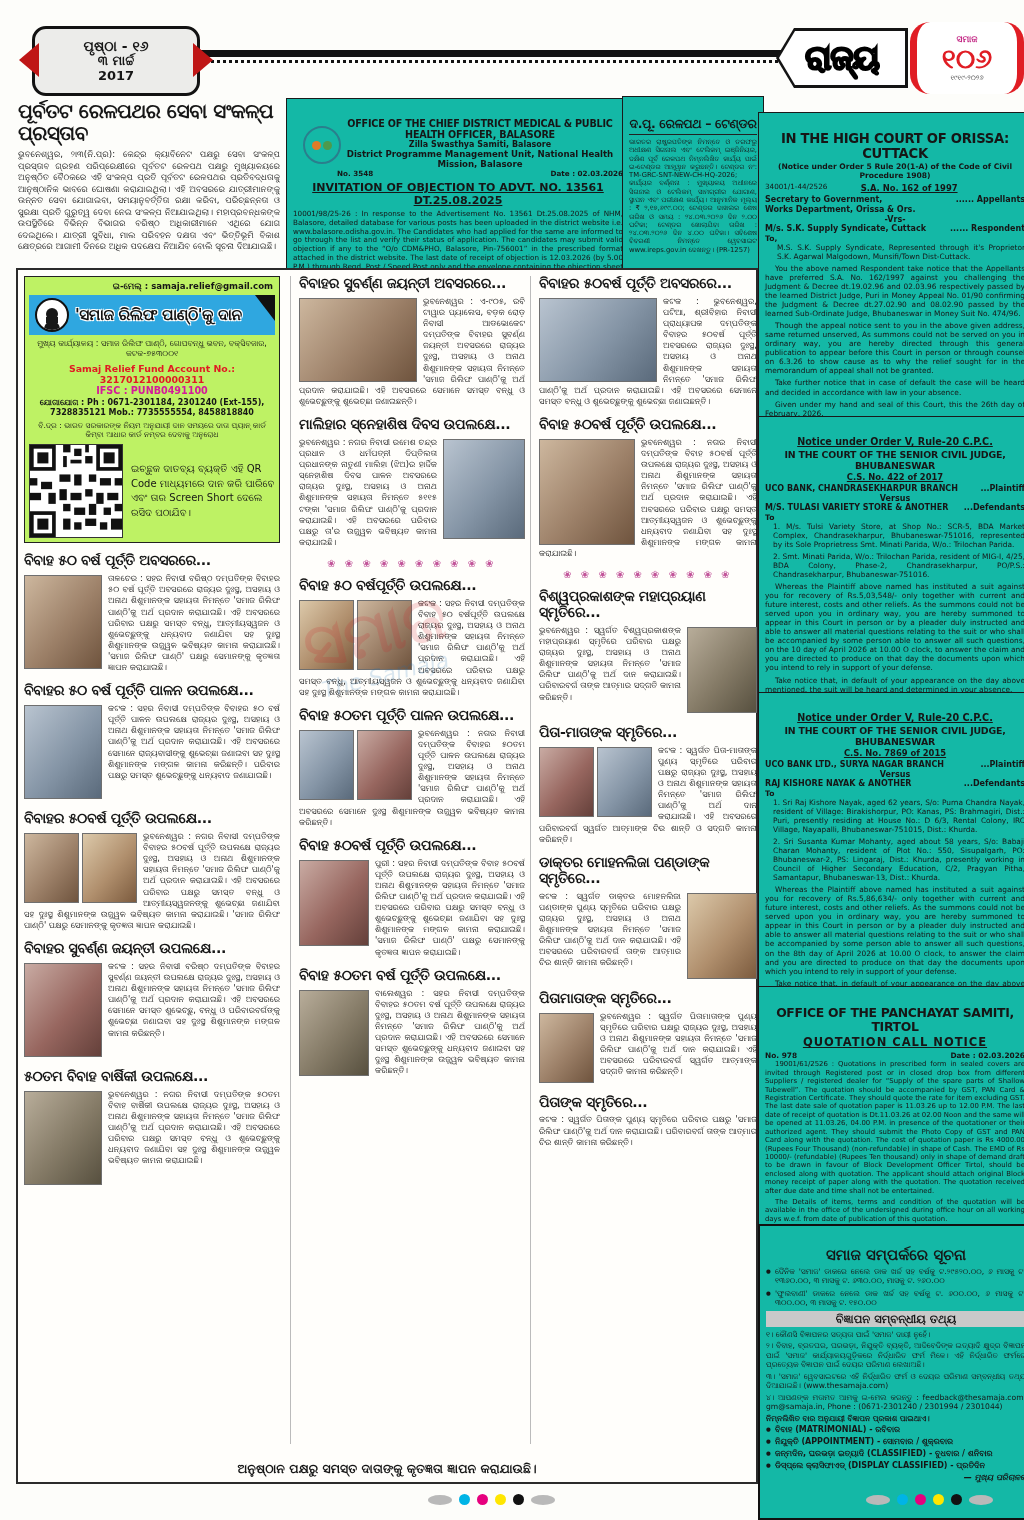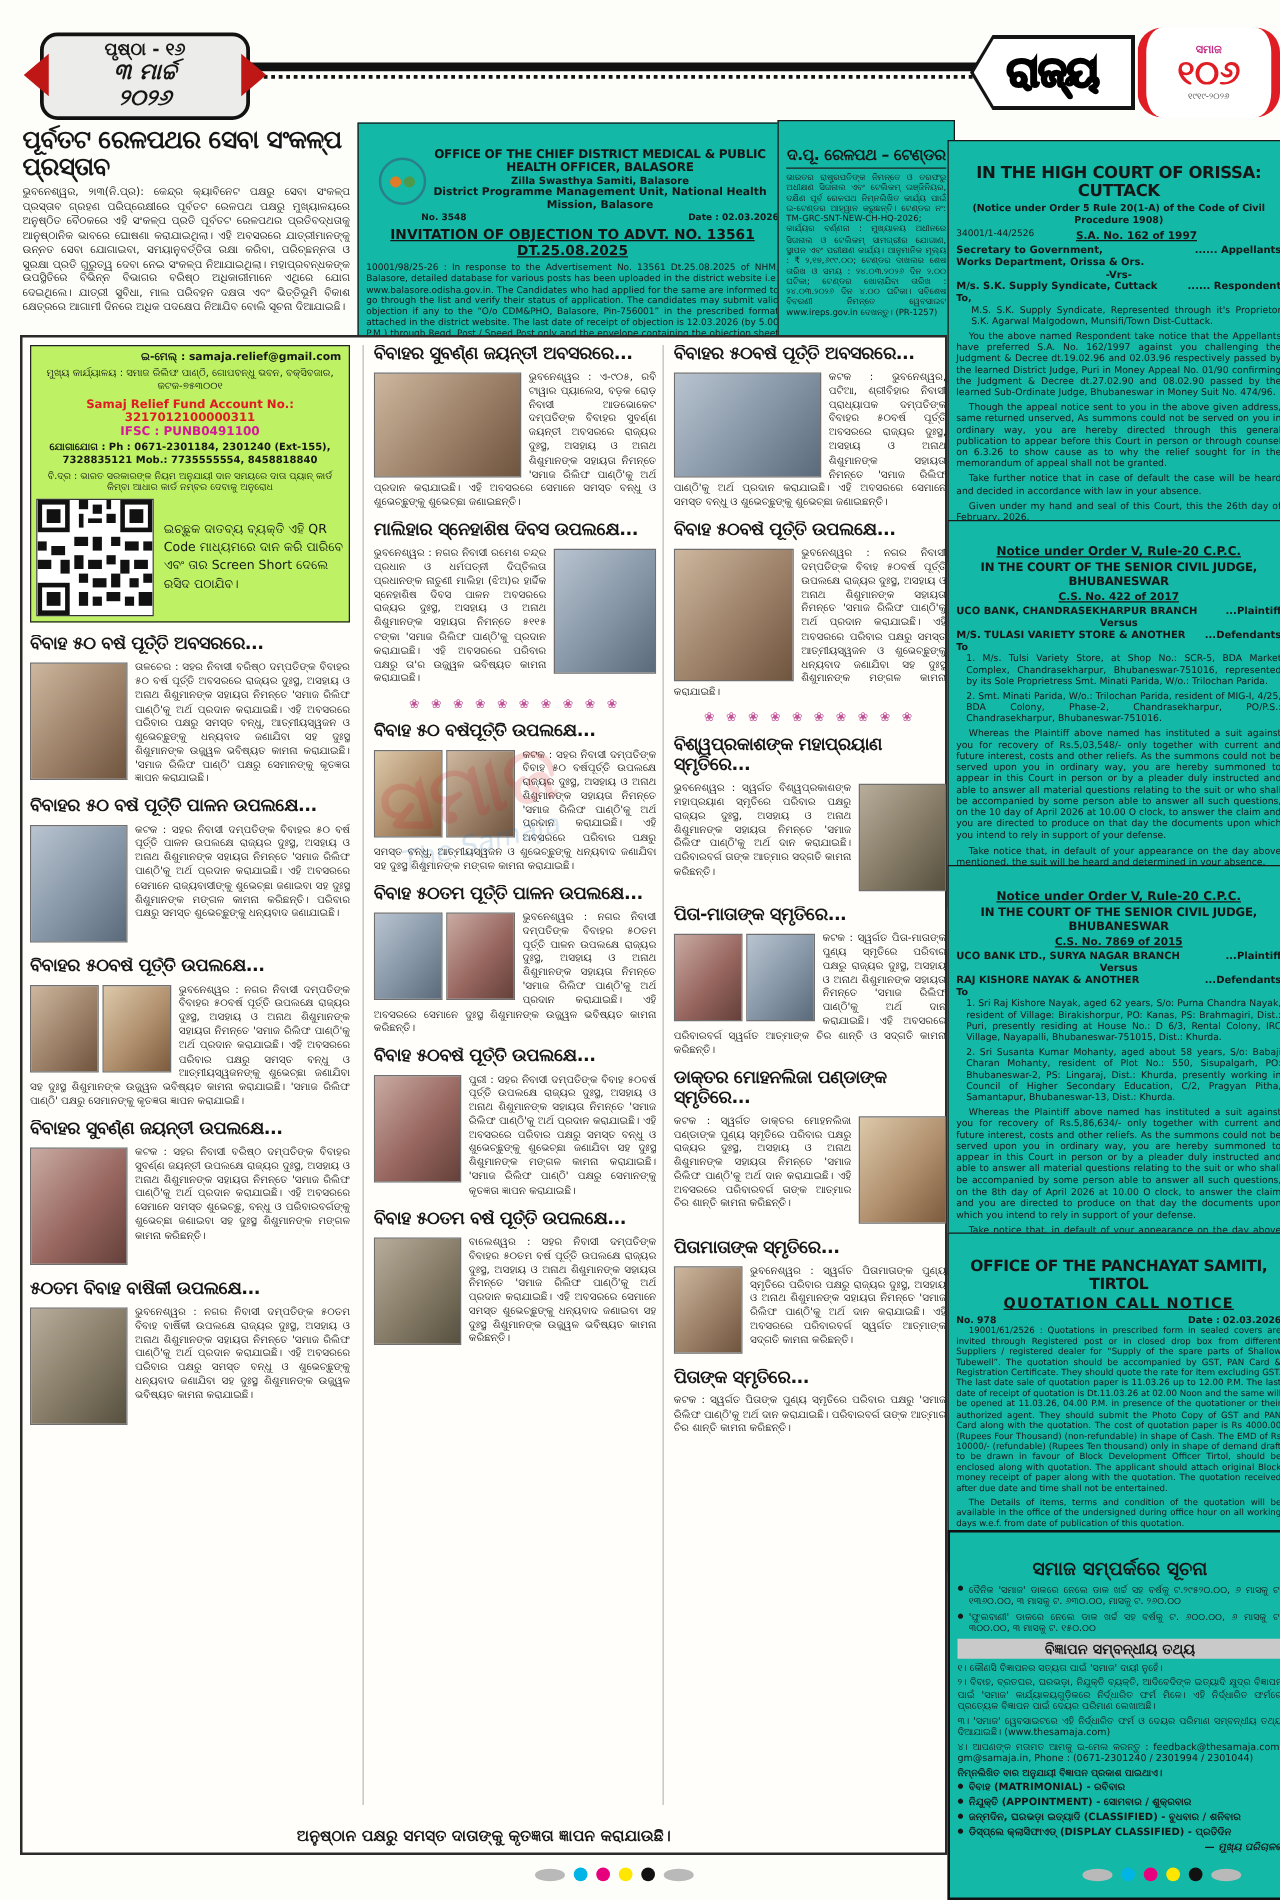--- a/index.html
+++ b/index.html
@@ -9,21 +9,21 @@
 
   
   .badge{position:absolute;left:32px;top:26px;width:162px;height:64px;background:#ececea;
          border:3px solid #121212;border-radius:14px;display:flex;flex-direction:column;
          align-items:center;justify-content:center;line-height:1.15;z-index:2;}
   .badge::before,.badge::after{content:"";position:absolute;top:14px;width:0;height:0;
          border-top:17px solid transparent;border-bottom:17px solid transparent;z-index:-1;}
   .badge::before{left:-16px;border-right:20px solid #bf1616;}
   .badge::after{right:-16px;border-left:20px solid #bf1616;}
   .badge .b1{font-weight:bold;font-size:14px;}
-  .badge .b2{font-size:18px;font-weight:bold;font-style:italic;}
+  .badge .b2{font-size:13px;font-weight:bold;}
   .rule{position:absolute;left:200px;top:50px;width:590px;}
   .rule .bar{height:7px;background:#121212;}
   .rule .dl{border-top:3px dotted #121212;margin-top:3px;}
   .mast{position:absolute;left:776px;top:28px;width:132px;height:60px;}
   .mast .o{position:absolute;inset:0;background:#141414;clip-path:polygon(18px 0,100% 0,100% 100%,18px 100%,0 50%);}
   .mast .i{position:absolute;inset:3px;background:#ffffff;clip-path:polygon(16px 0,100% 0,100% 100%,16px 100%,0 50%);
            display:flex;align-items:center;justify-content:center;}
   .mast .t{font-size:33px;font-weight:900;color:#fff;-webkit-text-stroke:2.2px #000;letter-spacing:-1px;}
   .slogo{position:absolute;left:910px;top:22px;width:100px;height:72px;
          border-left:7px solid #e01d24;border-right:7px solid #e01d24;border-radius:20px;
@@ -133,21 +133,21 @@
   .dotrow .d{width:11px;height:11px;border-radius:50%;}
 </style>
 </head>
 <body>
 
 <div class="sheet">
 
   <div class="badge">
     <span class="b1">ପୃଷ୍ଠା - ୧୬</span>
     <span class="b2">୩ ମାର୍ଚ୍ଚ</span>
-    <span class="b2">୨୦୨୬</span>
+    <span class="b2">2017</span>
   </div>
   <div class="rule">
       <div class="bar"></div>
       <div class="dl"></div>
     </div>
   <div class="mast">
     <div class="o"></div>
     <div class="i">
         <span class="t">ରାଜ୍ୟ</span>
       </div>
@@ -191,20 +191,30 @@
 
     <div class="wm">
       <div class="w1">ସମାଜ</div>
       <div class="w2">The Samaja</div>
     </div>
 
     <div class="colA">
 
       <div class="relief">
         <div class="rel-mail">ଇ-ମେଲ୍ : samaja.relief@gmail.com</div>
+        <div class="rel-banner">
+          <span class="gopa">
+            <svg width="26" height="26" viewBox="0 0 26 26">
+                <circle cx="13" cy="10" r="6" fill="#181818"></circle>
+                <path d="M5 26c0-6 4-9 8-9s8 3 8 9z" fill="#181818"></path>
+                <rect x="7" y="13" width="12" height="6" fill="#181818"></rect>
+              </svg>
+          </span>
+          <span class="txt">'ସମାଜ ରିଲିଫ ପାଣ୍ଠି'କୁ ଦାନ</span>
+        </div>
         <div class="rel-addr">ମୁଖ୍ୟ କାର୍ଯ୍ୟାଳୟ : ସମାଜ ରିଲିଫ ପାଣ୍ଠି, ଗୋପବନ୍ଧୁ ଭବନ, ବକ୍ସିବଜାର, କଟକ-୭୫୩୦୦୧</div>
         <div class="rel-acct">Samaj Relief Fund Account No.: 3217012100000311</div>
         <div class="rel-ifsc">IFSC : PUNB0491100</div>
         <div class="rel-ph">ଯୋଗାଯୋଗ : Ph : 0671-2301184, 2301240 (Ext-155), 7328835121  Mob.: 7735555554, 8458818840</div>
         <div class="rel-note">ବି.ଦ୍ର : ଭାରତ ସରକାରଙ୍କ ନିୟମ ଅନୁଯାୟୀ ଦାନ ସମୟରେ ଦାତା ପ୍ୟାନ୍ କାର୍ଡ କିମ୍ବା ଆଧାର କାର୍ଡ ନମ୍ବର ଦେବାକୁ ଅନୁରୋଧ</div>
         <div class="rel-qr-row">
           <svg class="qr" viewBox="0 0 25 25">
             <rect width="25" height="25" fill="#fff"></rect>
             <g fill="#111">
               <rect x="0" y="0" width="7" height="7"></rect>

